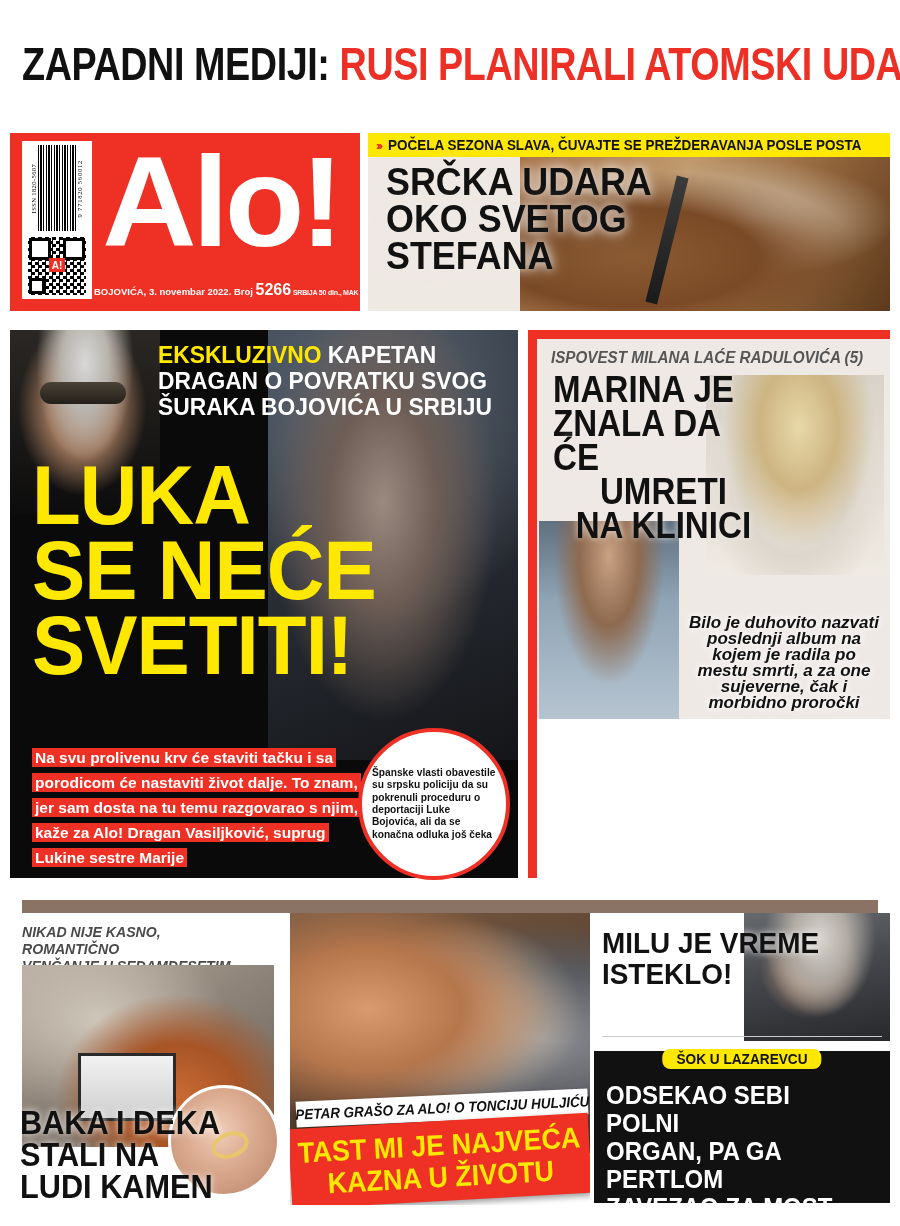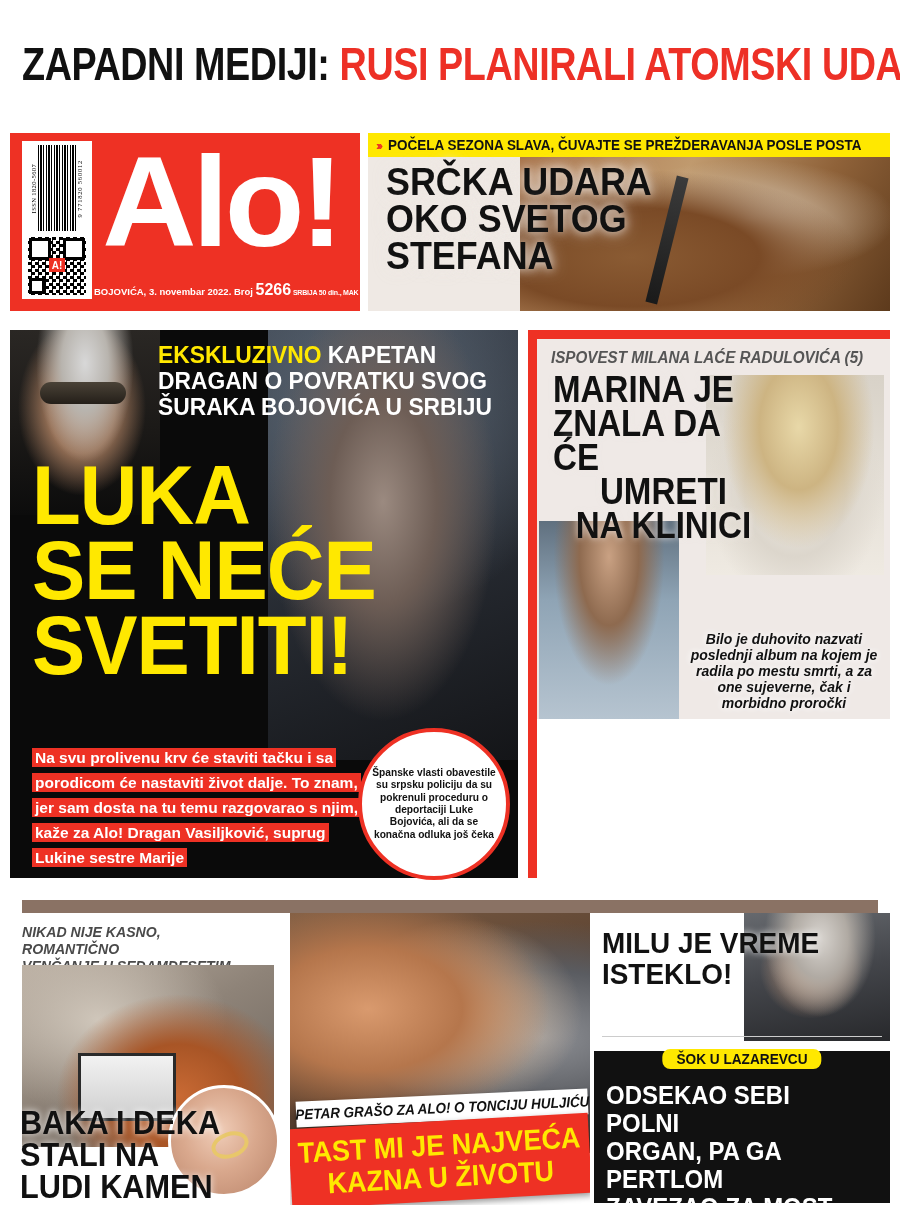--- a/index.html
+++ b/index.html
@@ -155,21 +155,21 @@
   .ml-body span {
     display: inline; background: #ee3124; color: #fff;
     font-size: 15.5px; font-weight: 700; line-height: 25px;
     box-decoration-break: clone; -webkit-box-decoration-break: clone;
     padding: 1px 3px;
   }
   .ml-bubble {
     position: absolute; left: 358px; top: 728px; width: 152px; height: 152px;
     border-radius: 50%; background: #fff; border: 4px solid #ee3124;
     z-index: 9; display: flex; align-items: center; justify-content: center;
-    padding: 10px; text-align: center;
+    padding: 10px; 
   }
   .ml-bubble p {
     font-size: 10.2px; font-weight: 700; line-height: 12.4px; color: #111;
   }
 
   
   .right-col {
     position: absolute; left: 528px; top: 330px; width: 362px; height: 548px;
     background: #fff; border-left: 9px solid #ee3124;
     border-top: 9px solid #ee3124; overflow: hidden;
@@ -219,21 +219,21 @@
   .marina-headline {
     position: absolute; left: 16px; top: 34px; z-index: 6; width: 240px;
     font-size: 36px; font-weight: 900; line-height: 34px; color: #111;
     transform: scaleX(0.92); transform-origin: left top;
     text-shadow: 0 0 8px rgba(239,233,230,0.9);
   }
   .marina-headline .r2 { text-align: left; }
   .marina-headline .r3, .marina-headline .r4 { text-align: center; }
   .marina-caption {
     position: absolute; right: 8px; bottom: 8px; width: 196px; z-index: 7;
-    font-size: 14px; font-weight: 700; font-style: italic; line-height: 16px;
+    font-size: 17px; font-weight: 700; font-style: italic; line-height: 16px;
     color: #111; text-align: center;
     text-shadow: 0 0 6px rgba(255,255,255,0.95), 0 0 10px rgba(255,255,255,0.85);
   }
 
   
   .bottom { position: absolute; left: 10px; top: 900px; width: 880px; height: 318px; }
   .bottom-bar { position: absolute; left: 12px; top: 0; width: 856px; height: 13px; background: #8a7264; }
 
   .bl {
     position: absolute; left: 0; top: 13px; width: 276px; height: 292px;

